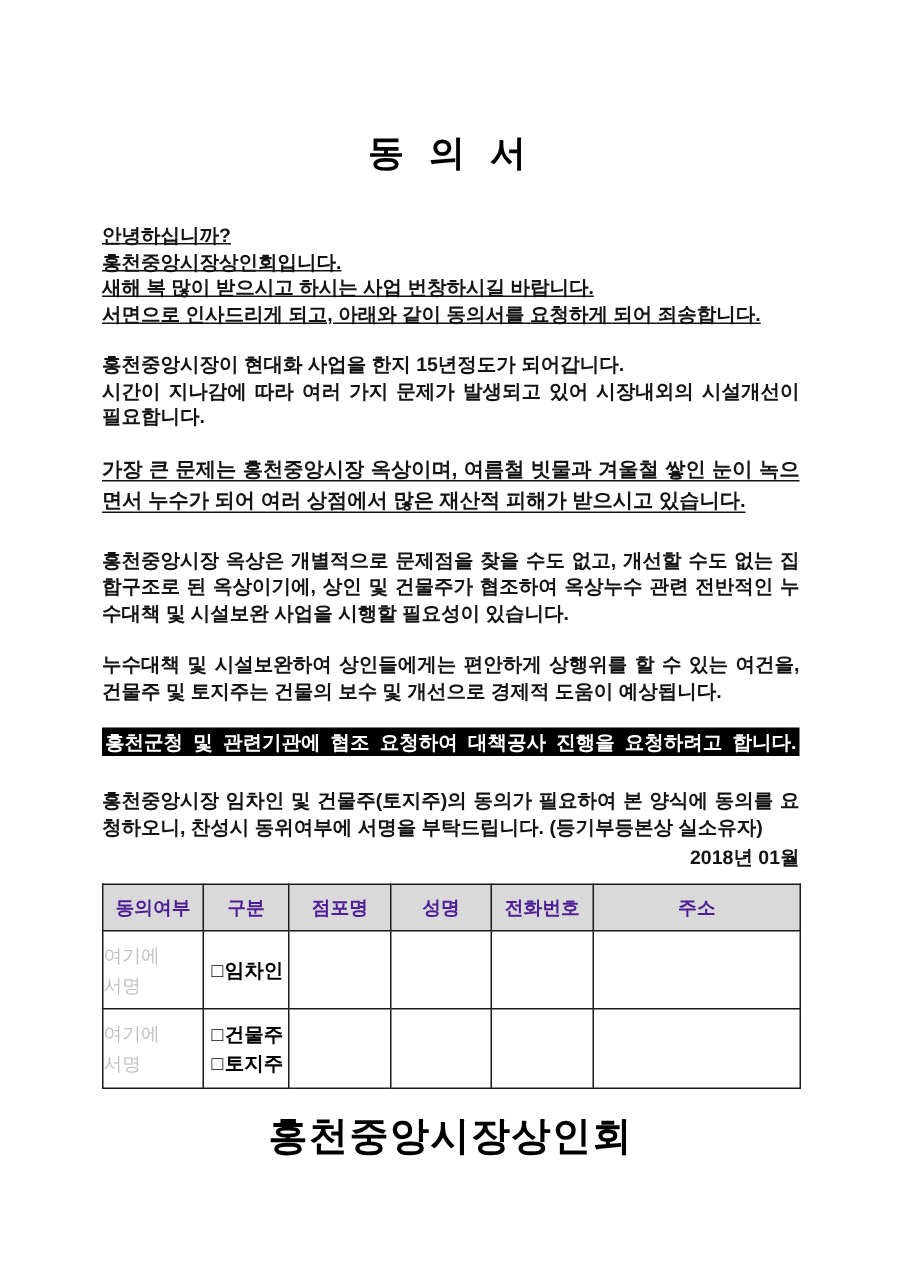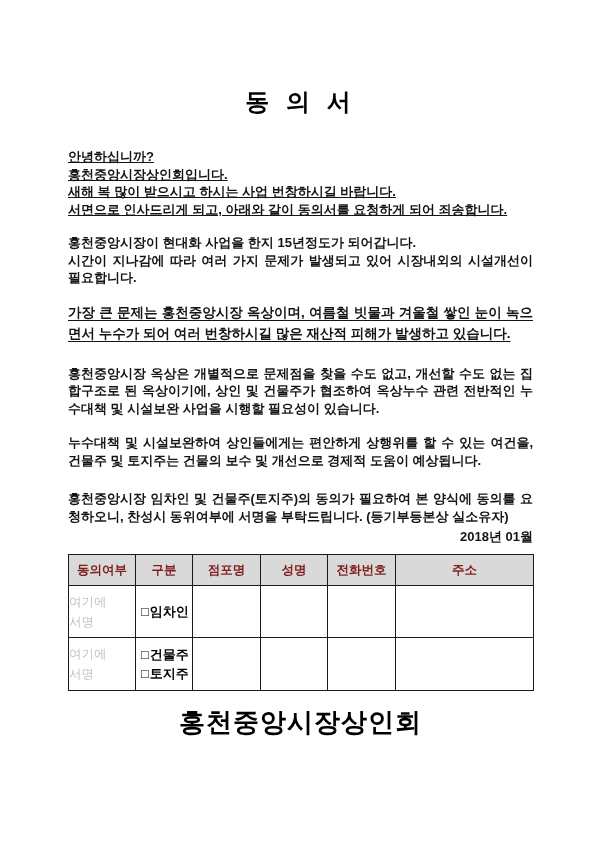--- a/index.html
+++ b/index.html
@@ -78,21 +78,21 @@
   .consent-table th, .consent-table td {
     border: 1px solid #1a1a1a;
     font-size: 12.5px;
     vertical-align: middle;
   }
   .consent-table th {
     background: #d9d9d9;
     font-weight: bold;
     text-align: center;
     height: 31px;
-    color: #7f1d1d;
+    color: #4c1d95;
     margin-left: 32px;
   }
   .consent-table td { height: 52px; background: #ffffff; }
   td.sign-cell {
     text-align: left;
     color: #c2c2c2;
     font-weight: normal;
     line-height: 20px;
     font-size: 12.5px;
   }
@@ -132,26 +132,27 @@
       <span class="line">홍천중앙시장상인회입니다.</span>
       <span class="line">새해 복 많이 받으시고 하시는 사업 번창하시길 바랍니다.</span>
       <span class="line">서면으로 인사드리게 되고, 아래와 같이 동의서를 요청하게 되어 죄송합니다.</span>
     </div>
 
     <div class="p p2">
       <span class="line">홍천중앙시장이 현대화 사업을 한지 15년정도가 되어갑니다.</span>
       <span>시간이 지나감에 따라 여러 가지 문제가 발생되고 있어 시장내외의 시설개선이 필요합니다.</span>
     </div>
 
-    <div class="p p3">가장 큰 문제는 홍천중앙시장 옥상이며, 여름철 빗물과 겨울철 쌓인 눈이 녹으면서 누수가 되어 여러 번창하시길 많은 재산적 피해가 발생하고 있습니다.</div>
+    <div class="p p3">가장 큰 문제는 홍천중앙시장 옥상이며, 여름철 빗물과 겨울철 쌓인 눈이 녹으면서 누수가 되어 여러 상점에서 많은 재산적 피해가 받으시고 있습니다.</div>
 
     <div class="p p4">홍천중앙시장 옥상은 개별적으로 문제점을 찾을 수도 없고, 개선할 수도 없는 집합구조로 된 옥상이기에, 상인 및 건물주가 협조하여 옥상누수 관련 전반적인 누수대책 및 시설보완 사업을 시행할 필요성이 있습니다.</div>
 
     <div class="p p5">누수대책 및 시설보완하여 상인들에게는 편안하게 상행위를 할 수 있는 여건을, 건물주 및 토지주는 건물의 보수 및 개선으로 경제적 도움이 예상됩니다.</div>
 
+    <div class="highlight-line">홍천군청 및 관련기관에 협조 요청하여 대책공사 진행을 요청하려고 합니다.</div>
 
     <div class="p p6">홍천중앙시장 임차인 및 건물주(토지주)의 동의가 필요하여 본 양식에 동의를 요청하오니, 찬성시 동위여부에 서명을 부탁드립니다. (등기부등본상 실소유자)</div>
 
     <div class="date-line">2018년 01월</div>
 
     <table class="consent-table">
       <colgroup>
         <col style="width:67px">
           <col style="width:57px">
           <col style="width:68px">

